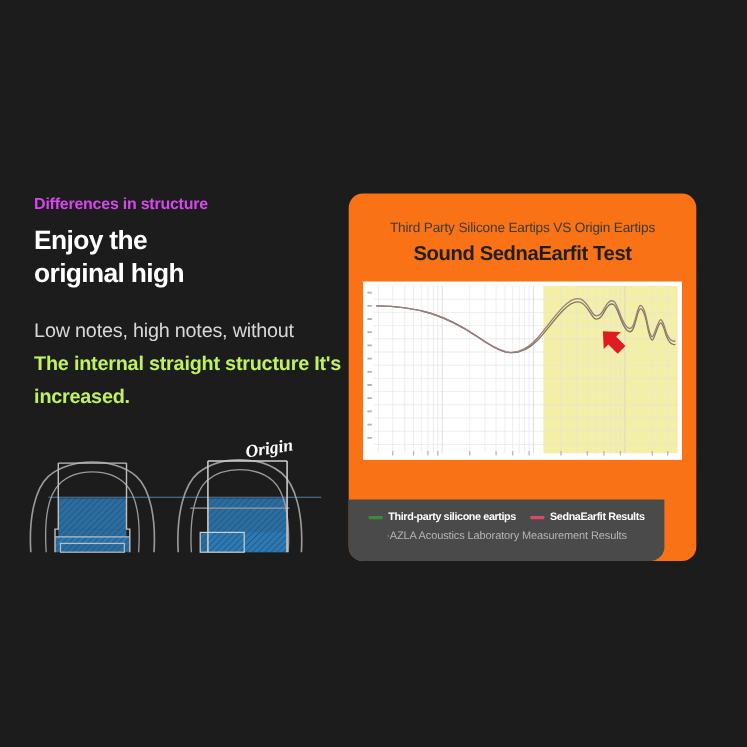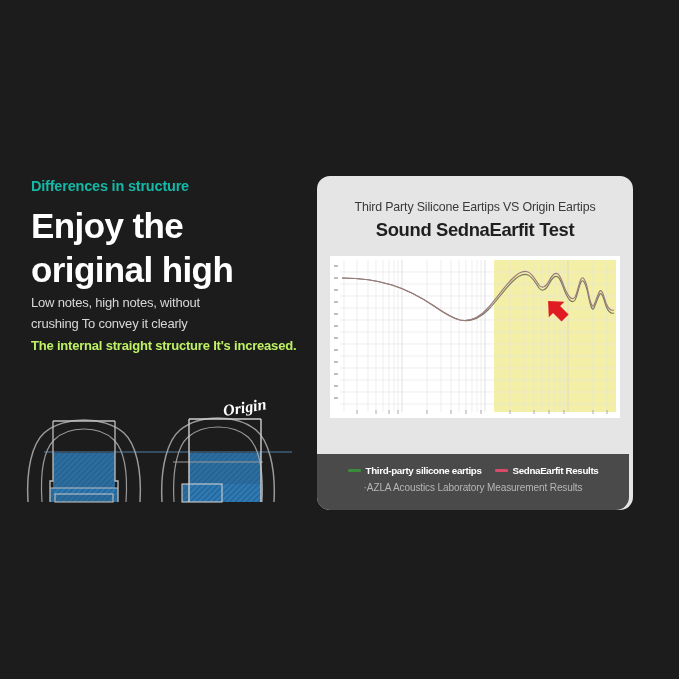--- a/index.html
+++ b/index.html
@@ -10,44 +10,45 @@
     overflow:hidden;
     position:relative;
   }
   #root{position:absolute;inset:0;}
 
   
   .left-col{
     position:absolute;left:31px;top:178px;width:282px;
   }
   .eyebrow{
-    font-size:14.5px;font-weight:bold;color:#14b8a6;
+    font-size:14.5px;font-weight:bold;color:#d946ef;
     letter-spacing:-0.2px;line-height:1.2;margin:0 0 9px 0;
   }
   .headline{
-    font-size:35px;font-weight:bold;color:#ffffff;
+    font-size:24px;font-weight:bold;color:#ffffff;
     line-height:1.25;letter-spacing:-0.6px;margin:0;
   }
   .headline div{white-space:nowrap;}
   .body-text{
-    font-size:13px;color:#d8d8d8;line-height:1.65;
+    margin-top:22px;
+    font-size:18px;color:#d8d8d8;line-height:1.65;
     letter-spacing:-0.2px;
   }
   .body-text .bold{color:#bef264;font-weight:bold;}
 
   
   .diagrams{
     position:absolute;left:22px;top:392px;width:292px;height:124px;
   }
   .diagrams svg{display:block;}
 
   
   .panel{
     position:absolute;left:317px;top:176px;width:316px;height:334px;
-    background:#e5e5e5;border-radius:13px;
+    background:#f97316;border-radius:13px;
     box-sizing:border-box;
   }
   .panel-title-sm{
     text-align:center;color:#3a3a3a;font-size:12.4px;
     padding-top:24px;letter-spacing:-0.15px;
   }
   .panel-title-lg{
     text-align:center;color:#1f1f1f;font-size:18.4px;font-weight:bold;
     margin-top:5px;letter-spacing:-0.35px;
   }
@@ -56,21 +57,21 @@
     background:#ffffff;overflow:hidden;
   }
   .plot-card svg{display:block;}
   .annot{
     position:absolute;left:30px;top:68px;
     font-size:13.4px;color:#1a1a1a;letter-spacing:-0.3px;
     white-space:nowrap;
   }
 
   .legend-bar{
-    position:absolute;left:0;bottom:0;width:312px;height:56px;
+    position:absolute;left:0;bottom:0;width:287px;height:56px;
     background:#4a4a4a;border-radius:0 0 13px 13px;
     box-sizing:border-box;
   }
   .legend-row{
     display:flex;justify-content:center;align-items:center;
     gap:13px;padding-top:11px;
   }
   .legend-item{display:flex;align-items:center;gap:5px;}
   .dash{width:13px;height:2.6px;border-radius:1px;display:block;}
   .legend-label{
@@ -88,21 +89,20 @@
 <div id="root">
 
   <div class="left-col">
     <p class="eyebrow">Differences in structure</p>
     <div class="headline">
       <div>Enjoy the</div>
       <div>original high</div>
     </div>
     <div class="body-text">
       <div>Low notes, high notes, without</div>
-      <div>crushing To convey it clearly</div>
       <div class="bold">The internal straight structure It's increased.</div>
     </div>
   </div>
 
   <div class="diagrams">
     <svg width="292" height="124" viewBox="0 0 292 124" xmlns="http://www.w3.org/2000/svg">
       <defs>
         <pattern id="hatch" width="4" height="4" patternTransform="rotate(45)" patternUnits="userSpaceOnUse">
           <rect width="4" height="4" fill="#2f7cb5" fill-opacity="0.85"></rect>
           <line x1="0" y1="0" x2="0" y2="4" stroke="#1d5a8a" stroke-width="1.6"></line>

